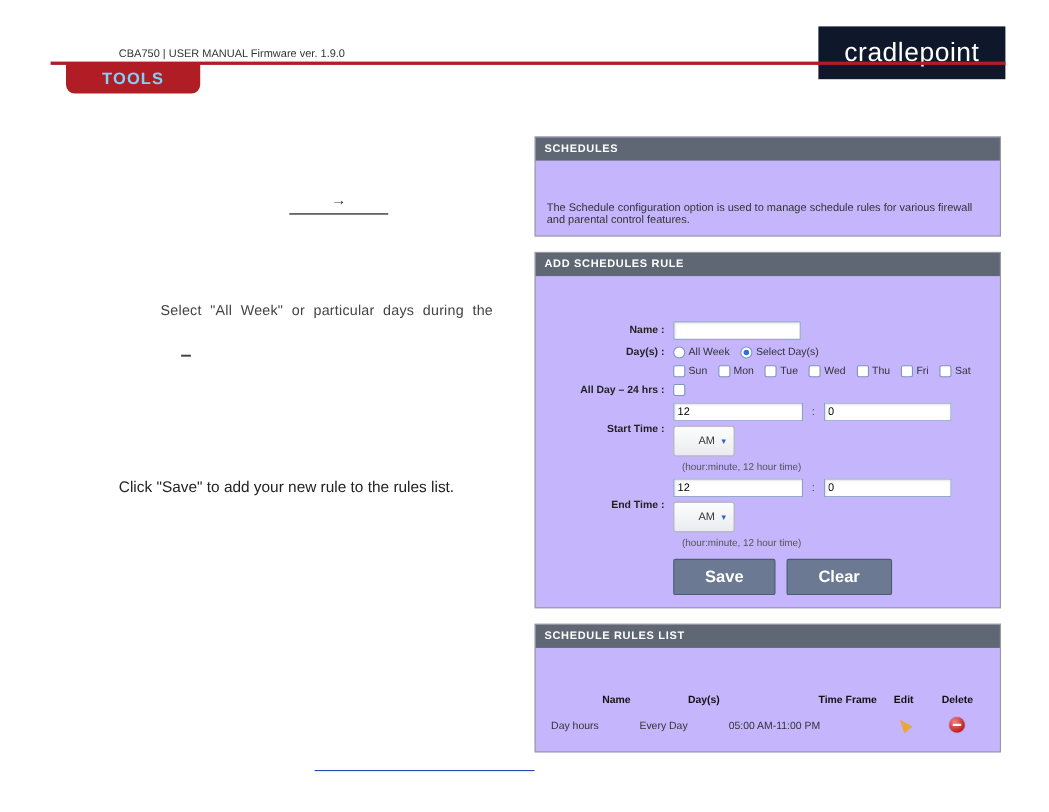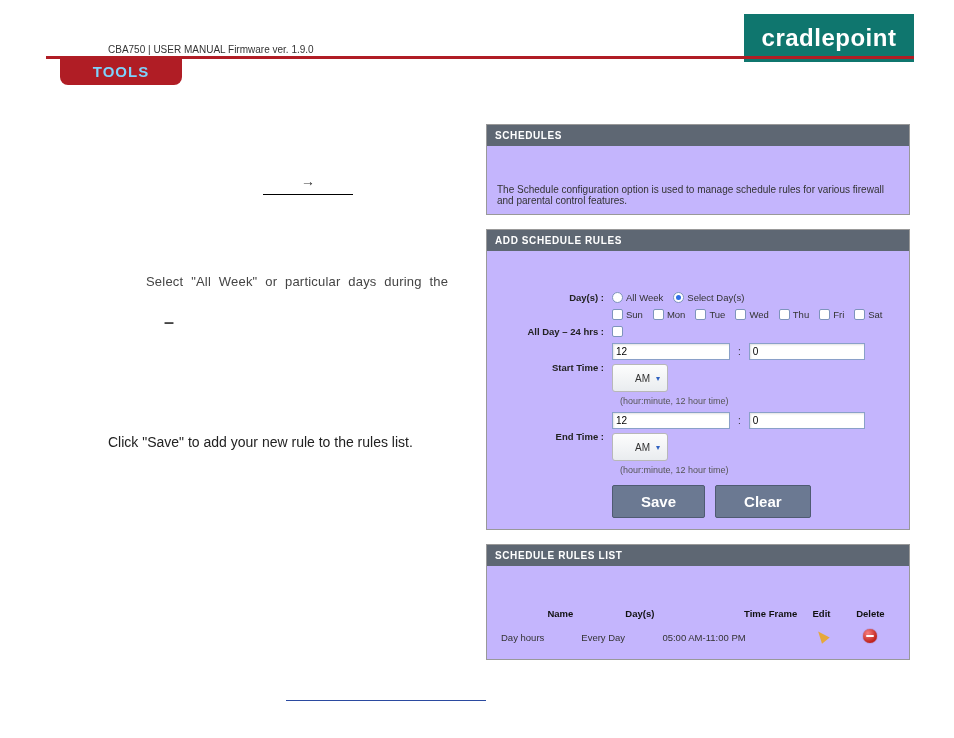--- a/index.html
+++ b/index.html
@@ -11,30 +11,30 @@
     width: 954px;
     height: 738px;
     position: relative;
     overflow: hidden;
   }
 
   
   .brand {
     position: absolute;
     right: 40px;
-    top: 14px;
+    top: 24px;
     width: 170px;
     height: 48px;
-    background: #0f766e;
+    background: #0f172a;
     color: #fff;
     display: flex;
     align-items: center;
     justify-content: center;
     font-size: 24px;
-    font-weight: 700;
+    font-weight: 400;
     letter-spacing: 0.5px;
   }
   .doc-title {
     position: absolute;
     left: 108px;
     top: 44px;
     font-size: 10px;
     color: #333;
   }
   .red-rule {
@@ -214,23 +214,29 @@
 
 <div class="right-col">
 
   <div class="panel">
     <div class="panel-head">SCHEDULES</div>
     <div class="panel-body">The Schedule configuration option is used to manage schedule rules for various firewall and parental control features.</div>
   </div>
   <div class="spacer"></div>
 
   <div class="panel">
-    <div class="panel-head">ADD SCHEDULE RULES</div>
+    <div class="panel-head">ADD SCHEDULES RULE</div>
     <div class="panel-body">
 
+      <div class="form-row">
+        <div class="lbl">Name :</div>
+        <div class="ctrl">
+          <input class="txt wname" style="">
+        </div>
+      </div>
 
       <div class="form-row">
         <div class="lbl">Day(s) :</div>
         <div class="ctrl">
           <span class="radio">
             <span class="dot"></span>
             <span>All Week</span>
           </span>
           <span class="radio">
             <span class="dot sel"></span>

